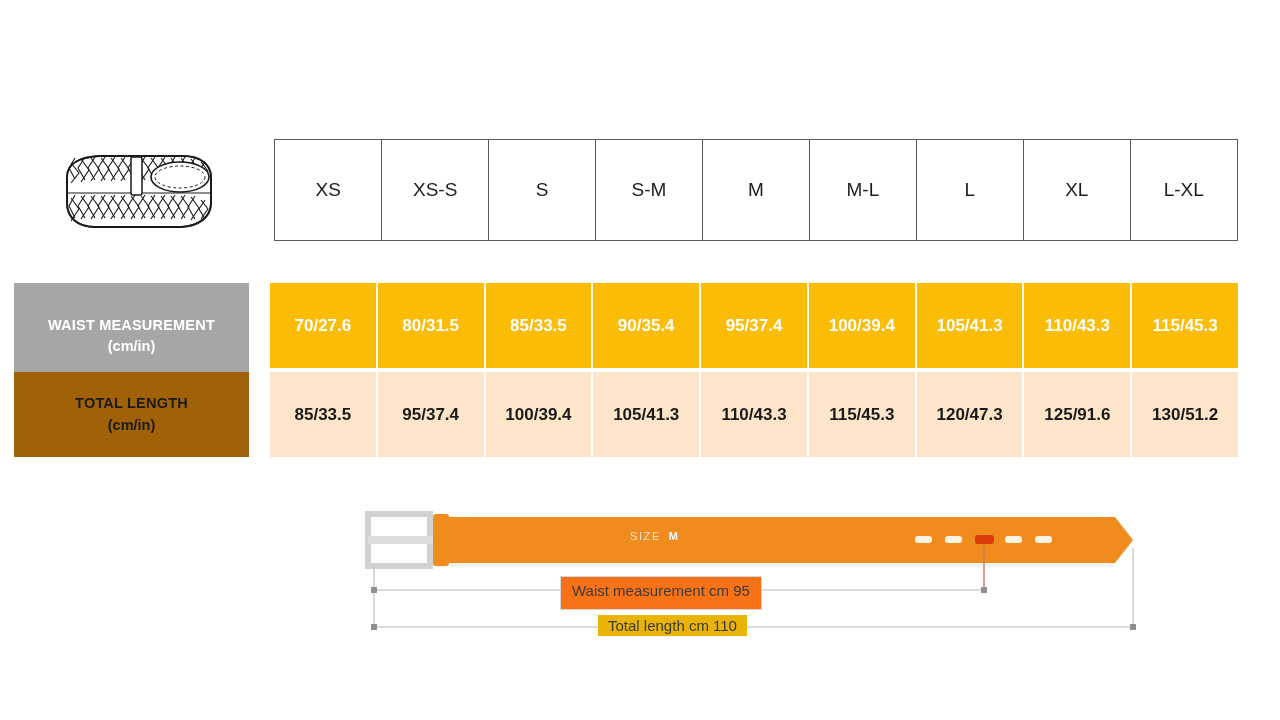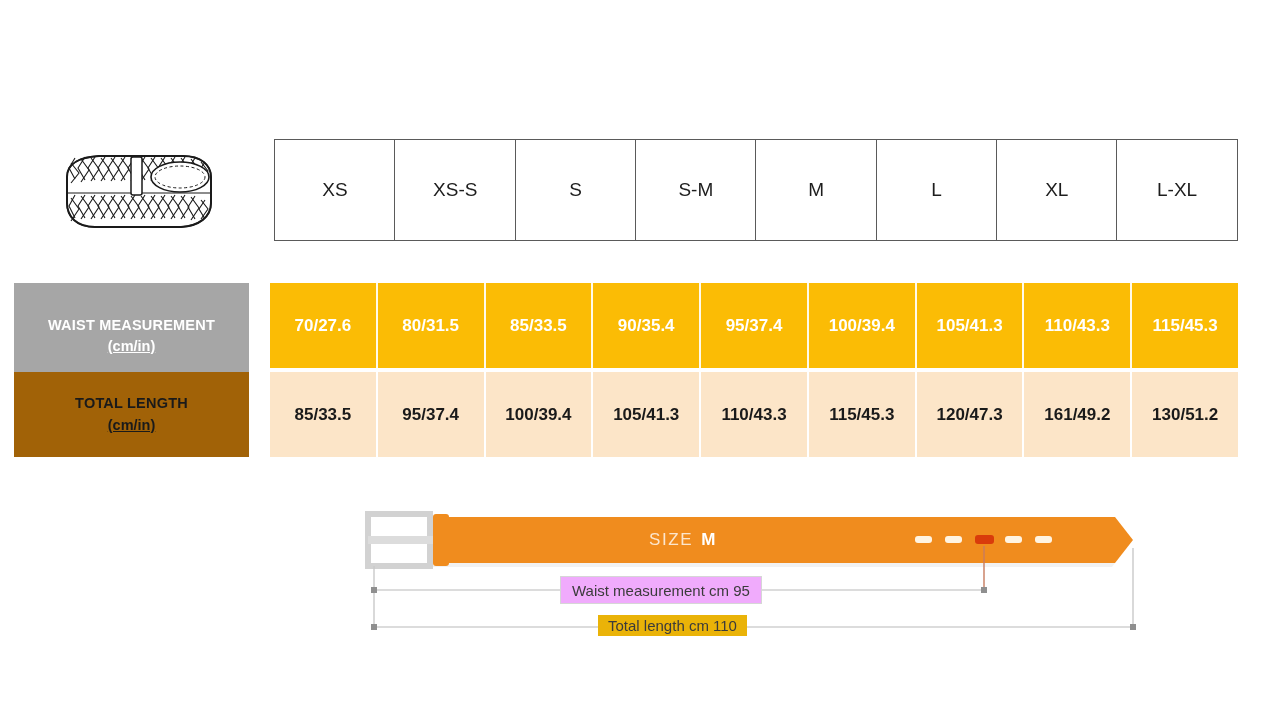--- a/index.html
+++ b/index.html
@@ -77,21 +77,20 @@
   .row-label .l1 {
     font-size: 14.5px;
     font-weight: bold;
     letter-spacing: .2px;
     line-height: 1.45;
   }
   .row-label .l2 {
     font-size: 14.5px;
     font-weight: bold;
     line-height: 1.45;
-    text-decoration: underline;
   }
 
   .data-row {
     position: absolute;
     left: 270px;
     width: 968px;
     height: 85px;
     display: flex;
     box-sizing: border-box;
   }
@@ -117,34 +116,33 @@
     position: absolute;
     left: 355px;
     top: 500px;
     width: 800px;
     height: 150px;
   }
   #size-tag {
     position: absolute;
     left: 630px;
     top: 530px;
-    font-size: 17px;
+    font-size: 11px;
     letter-spacing: 1.6px;
     white-space: nowrap;
-    margin-left: 19px;
   }
   #size-tag .size-word { color: rgba(255,255,255,.78); }
   #size-tag .size-val  { color: #ffffff; font-weight: bold; margin-left: 8px; letter-spacing: 0; }
 
   #waist-callout {
     position: absolute;
     left: 560px;
     top: 576px;
-    padding: 5px 11px 4px;
-    background: #f0abfc;
+    padding: 5px 11px 10px;
+    background: #f97316;
     border: 1px solid #d6d6d6;
     font-size: 15px;
     color: #3b3b3b;
     white-space: nowrap;
   }
   #length-callout {
     position: absolute;
     left: 598px;
     top: 615px;
     padding: 2px 10px;
@@ -197,20 +195,21 @@
   <path d="M12 34 C12 20, 26 14, 44 13 L128 13 C146 13, 156 22, 156 34
            L156 60 C156 74, 144 83, 126 84 L40 84 C22 84, 12 74, 12 60 Z" fill="none" stroke="#1a1a1a" stroke-width="2"></path>
 </svg>
 
 <div id="size-header-row">
   <div class="hcell">XS</div>
   <div class="hcell">XS-S</div>
   <div class="hcell">S</div>
   <div class="hcell">S-M</div>
   <div class="hcell">M</div>
+  <div class="hcell">M-L</div>
   <div class="hcell">L</div>
   <div class="hcell">XL</div>
   <div class="hcell">L-XL</div>
 </div>
 
 <div class="row-label" id="waist-label">
   <div class="l1">WAIST MEASUREMENT</div>
   <div class="l2">(cm/in)</div>
 </div>
 <div class="data-row" id="waist-row">
@@ -230,21 +229,21 @@
   <div class="l2">(cm/in)</div>
 </div>
 <div class="data-row" id="length-row">
   <div class="dcell">85/33.5</div>
   <div class="dcell">95/37.4</div>
   <div class="dcell">100/39.4</div>
   <div class="dcell">105/41.3</div>
   <div class="dcell">110/43.3</div>
   <div class="dcell">115/45.3</div>
   <div class="dcell">120/47.3</div>
-  <div class="dcell">161/49.2</div>
+  <div class="dcell">125/91.6</div>
   <div class="dcell">130/51.2</div>
 </div>
 
 <svg id="belt-diagram" viewBox="0 0 800 150" xmlns="http://www.w3.org/2000/svg">
 
   <path d="M75 17 L760 17 L778 40 L760 63 L75 63 Z" fill="#F08C1E"></path>
 
   <path d="M75 63 L760 63 L757 67 L78 67 Z" fill="#e8e8e8" opacity=".55"></path>
 
   <rect x="13" y="14" width="62" height="52" fill="#ffffff" stroke="#d2d2d2" stroke-width="6"></rect>

